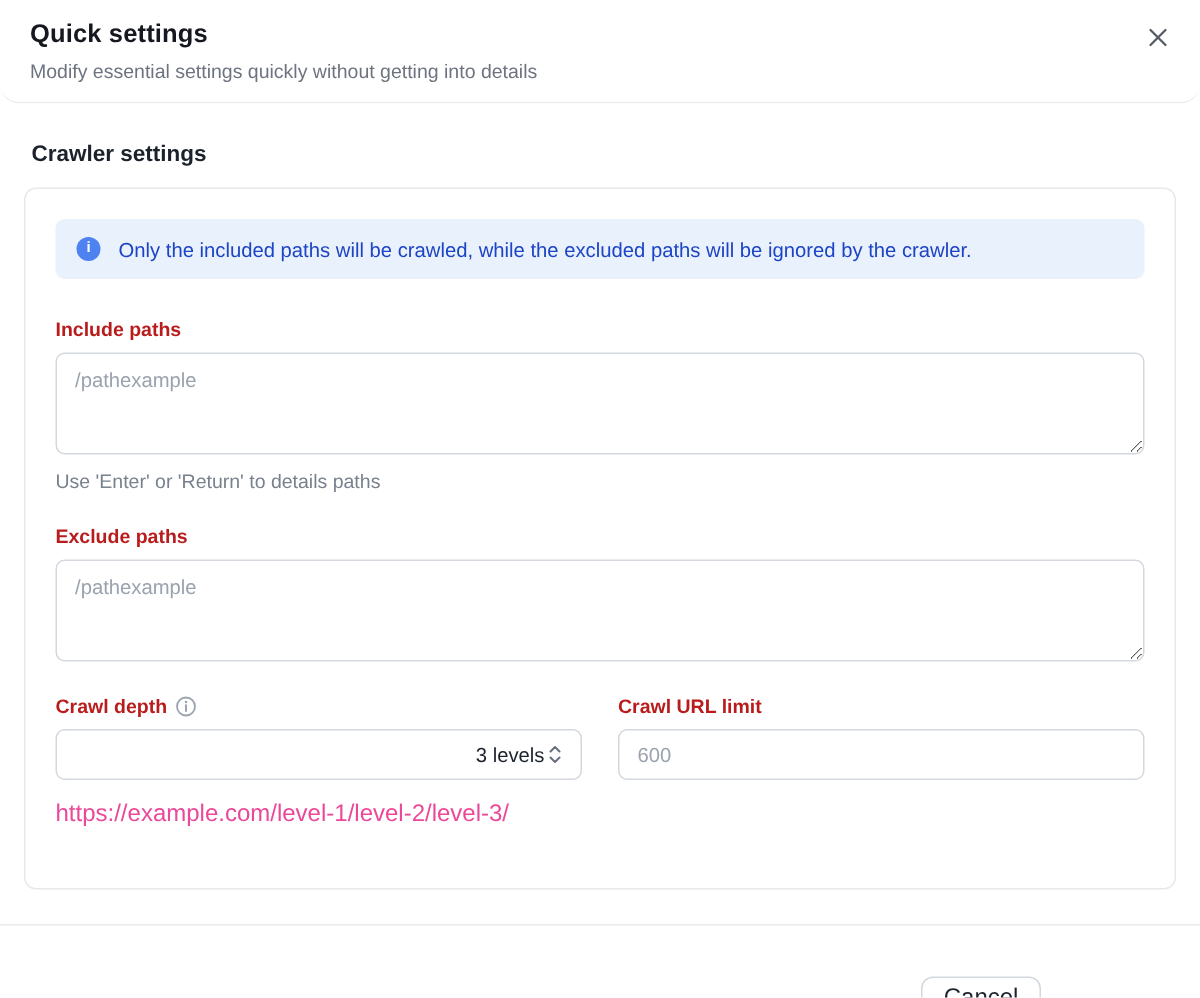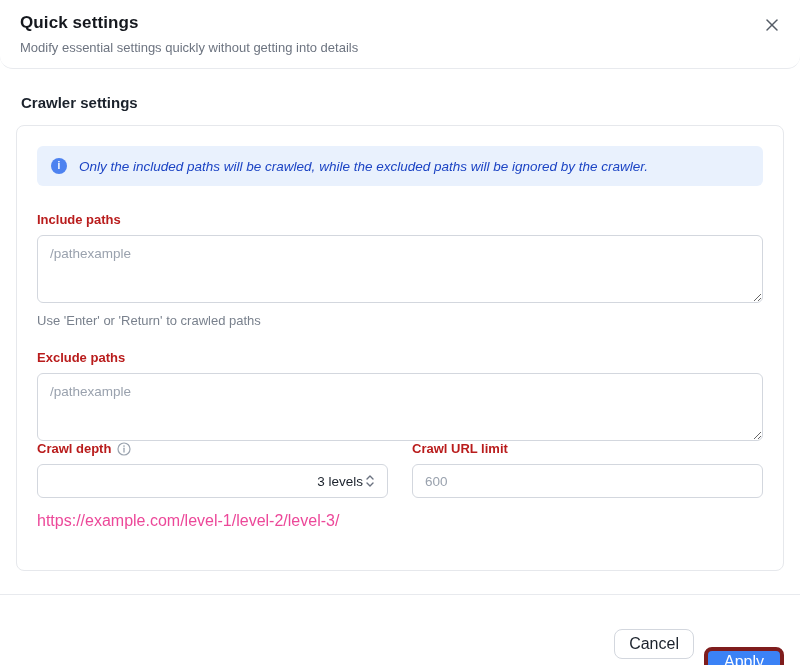--- a/index.html
+++ b/index.html
@@ -79,21 +79,20 @@
     font-weight: 700;
     display: flex;
     align-items: center;
     justify-content: center;
     line-height: 1;
   }
   .banner-text {
     font-size: 13.5px;
     font-weight: 500;
     color: #1c44c4;
-    font-style: italic;
   }
 
   .field-label {
     display: flex;
     align-items: center;
     gap: 6px;
     font-size: 13px;
     font-weight: 700;
     color: #b91c1c;
     margin-bottom: 8px;
@@ -119,20 +118,21 @@
 
   .helper {
     margin-top: 10px;
     font-size: 13px;
     color: #79818d;
   }
 
   .row {
     display: flex;
     gap: 24px;
+    margin-top: 22px;
   }
   .col { flex: 1 1 0; min-width: 0; }
 
   .select-box {
     height: 34px;
     border: 1px solid #d3d7de;
     border-radius: 6px;
     display: flex;
     align-items: center;
     justify-content: flex-end;
@@ -221,21 +221,21 @@
 
   <section class="card">
 
     <div class="banner">
       <span class="info-icon-filled">i</span>
       <span class="banner-text">Only the included paths will be crawled, while the excluded paths will be ignored by the crawler.</span>
     </div>
 
     <div class="field-label mt-26">Include paths</div>
     <textarea class="path-input" placeholder="/pathexample" style=""></textarea>
-    <div class="helper">Use 'Enter' or 'Return' to crawled paths</div>
+    <div class="helper">Use 'Enter' or 'Return' to details paths</div>
 
     <div class="field-label mt-22">Exclude paths</div>
     <textarea class="path-input" placeholder="/pathexample" style=""></textarea>
 
     <div class="row">
       <div class="col">
         <div class="field-label">
           <span>Crawl depth</span>
           <span>
             <svg class="icon-svg" width="14" height="14" viewBox="0 0 14 14" fill="none">

